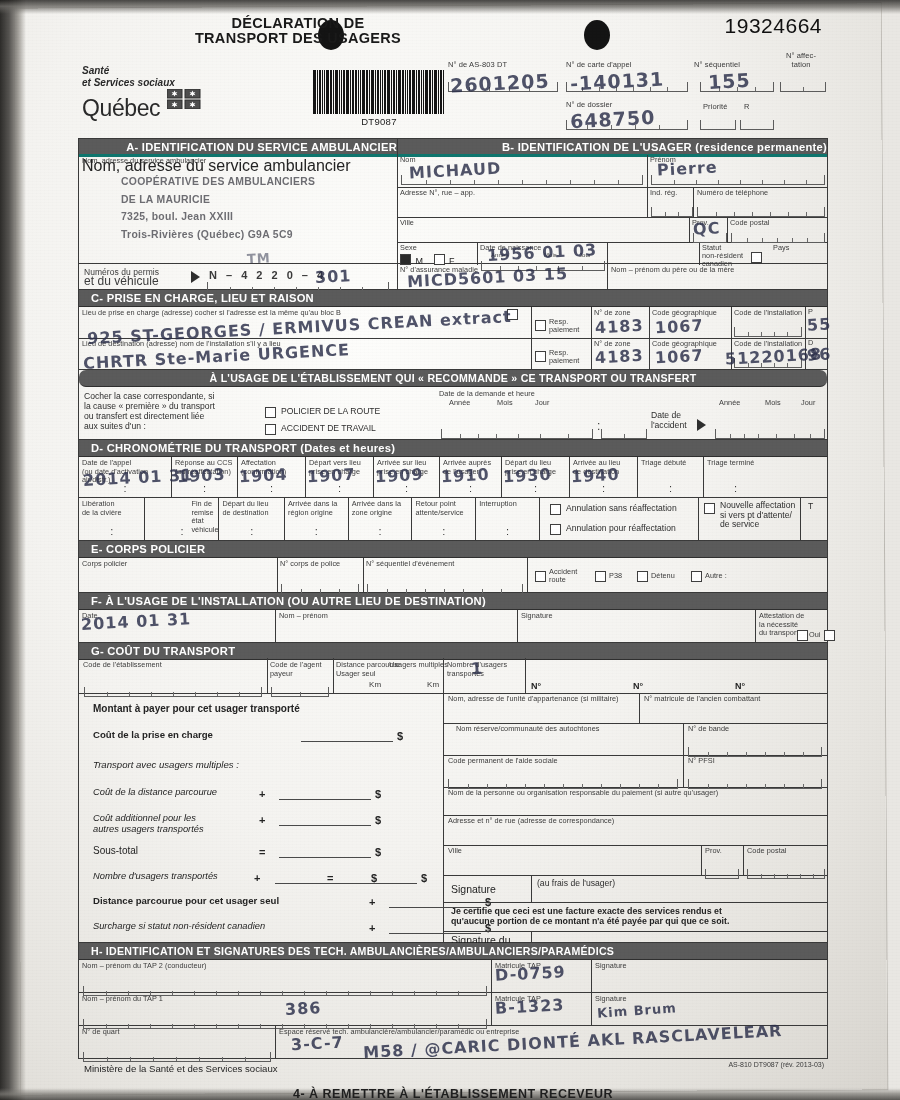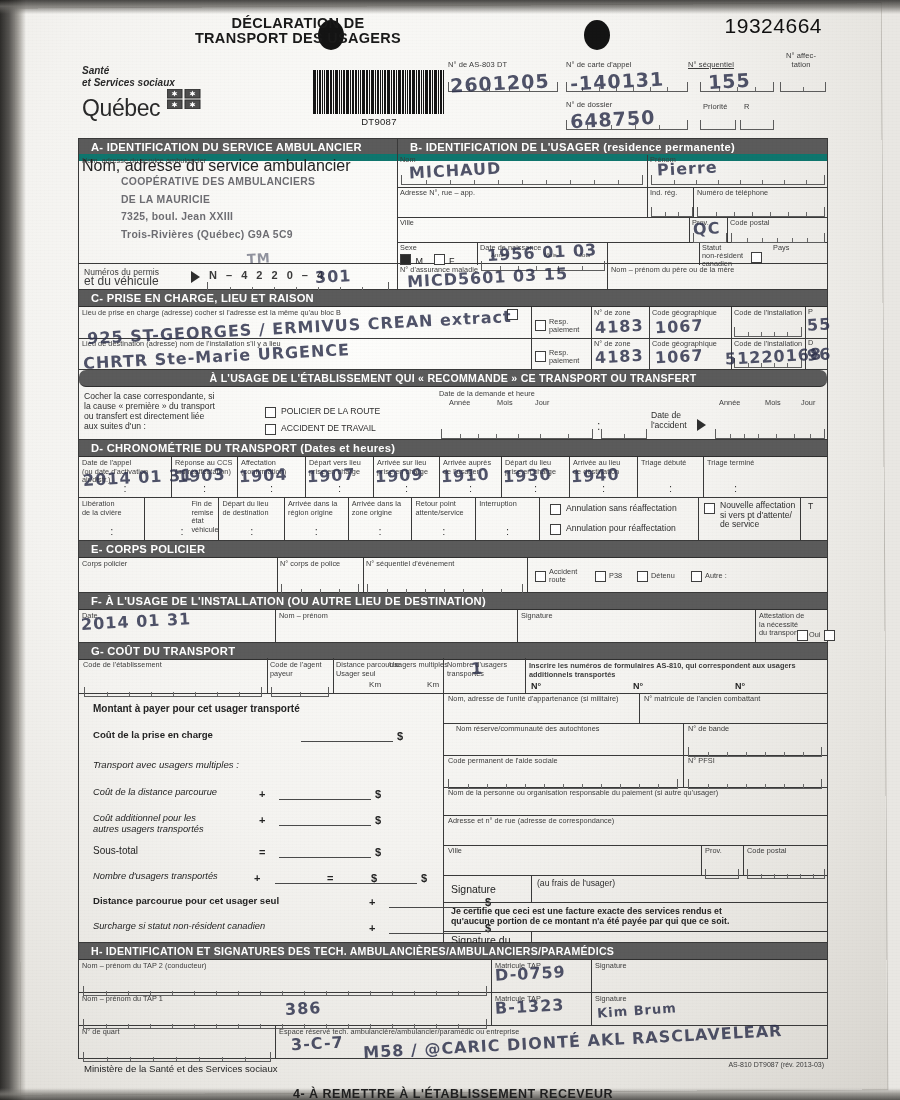--- a/index.html
+++ b/index.html
@@ -178,21 +178,21 @@
         </div>
 
         <div class="hf" style="left:118px;top:40px;">N° de dossier</div>
         <div class="tickline" style="left:118px;top:60px;width:120px;">
           <span style="left:20px"></span>
             <span style="left:44px"></span>
             <span style="left:68px"></span>
             <span style="left:92px"></span>
         </div>
 
-        <div class="hf" style="left:240px;top:0px;text-decoration:underline;">N° séquentiel</div>
+        <div class="hf" style="left:246px;top:0px;">N° séquentiel</div>
         <div class="tickline" style="left:252px;top:22px;width:72px;">
           <span style="left:18px"></span>
             <span style="left:36px"></span>
             <span style="left:54px"></span>
         </div>
 
         <div class="hf" style="left:255px;top:42px;">Priorité</div>
         <div class="tickline" style="left:252px;top:60px;width:34px;"></div>
 
         <div class="hf" style="left:296px;top:42px;">R</div>
@@ -206,21 +206,21 @@
 
       <div class="hw big" style="left:372px;top:64px;">2601205</div>
       <div class="hw big" style="left:492px;top:62px;">-140131</div>
       <div class="hw big" style="left:492px;top:100px;">648750</div>
       <div class="hw big" style="left:630px;top:62px;">155</div>
     </div>
 
     <div class="bx" style="height:126px;">
       <div class="vline" style="left:318px;top:0;height:126px;"></div>
 
-      <div style="display:flex;height:15px;border-bottom:7px solid #0f766e;">
+      <div style="display:flex;height:15px;border-bottom:3px solid #0f766e;text-align:right;">
         <div class="band" style="width:318px;box-sizing:border-box;border-bottom:0;">A- IDENTIFICATION DU SERVICE AMBULANCIER</div>
         <div class="band" style="flex:1;box-sizing:border-box;border-bottom:0;border-left:1px solid #2f2f2f;">B- IDENTIFICATION DE L'USAGER (residence permanente)</div>
       </div>
 
       <div class="cell" style="left:3px;top:18px;width:312px;" style2="">Nom, adresse du service ambulancier</div>
       <div class="cell lbl" style="left:3px;top:18px;width:312px;">Nom, adresse du service ambulancier</div>
       <div class="cell" style="left:42px;top:34px;width:270px;font-size:10.4px;font-weight:bold;color:#4b4b52;line-height:17.5px;letter-spacing:.3px;opacity:.8;">
         <div>COOPÉRATIVE DES AMBULANCIERS</div>
         <div>DE LA MAURICIE</div>
         <div>7325, boul. Jean XXIII</div>
@@ -705,21 +705,20 @@
             <div style="position: absolute; left: 14px; top: 0px; line-height: 11px; white-space: pre-line; color: rgb(36, 36, 36); font-size: 12px;">Total à payer</div>
             <div style="position: absolute; left: 290px; top: 1px; font-size: 11px; font-weight: bold;">=</div>
             <div style="position: absolute; left: 310px; top: 12px; width: 92px; border-bottom: 1px solid rgb(74, 74, 74);"></div>
             <div style="position: absolute; left: 406px; top: 1px; font-size: 11px; font-weight: bold;">$</div>
           </div>
         </div>
 
       <div class="hline" style="left:364px;top:50px;width:384px;"></div>
       <div class="vline" style="left:446px;top:15px;height:35px;"></div>
       <div class="cell lbl" style="left:368px;top:18px;line-height:8.5px;">Nombre d'usagers<br>transportés</div>
-      <div class="cell lbl b" style="left:450px;top:18px;line-height:9px;" style2="">Inscrire les numéros de formulaires AS-810, qui correspondent aux usagers<br>additionnels transportés</div>
       <div class="cell" style="left:452px;top:38px;font-size:9px;font-weight:bold;">N°</div>
       <div class="cell" style="left:554px;top:38px;font-size:9px;font-weight:bold;">N°</div>
       <div class="cell" style="left:656px;top:38px;font-size:9px;font-weight:bold;">N°</div>
       <div class="hw md" style="left:392px;top:16px;">1</div>
 
       <div id="g-right" style="position:absolute;left:364px;top:50px;width:384px;">
           <div style="position: absolute; left: 0px; top: 0px; width: 384px; height: 30px; border-bottom: 1px solid rgb(58, 58, 58);">
             <div class="lbl" style="position: absolute; left: 5px; top: 2px;">Nom, adresse de l'unité d'appartenance (si militaire)</div>
             <div class="vline" style="left: 196px; top: 0px; height: 30px;"></div>
             <div class="lbl" style="position: absolute; left: 201px; top: 2px;">N° matricule de l'ancien combattant</div>

